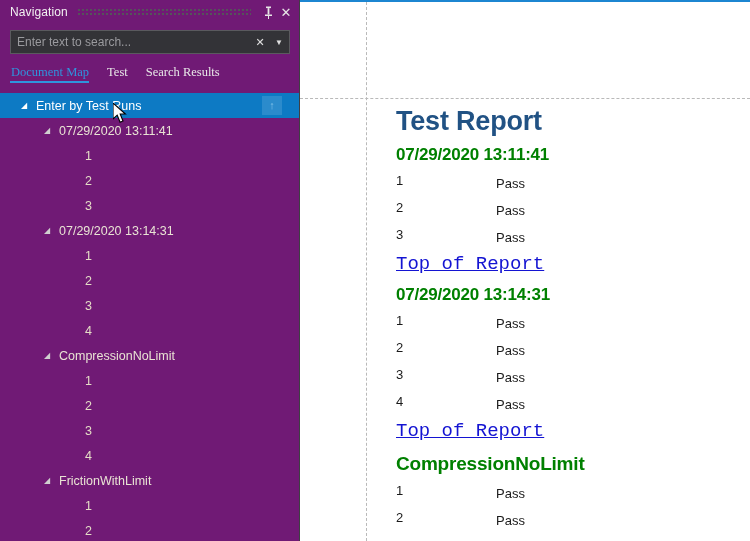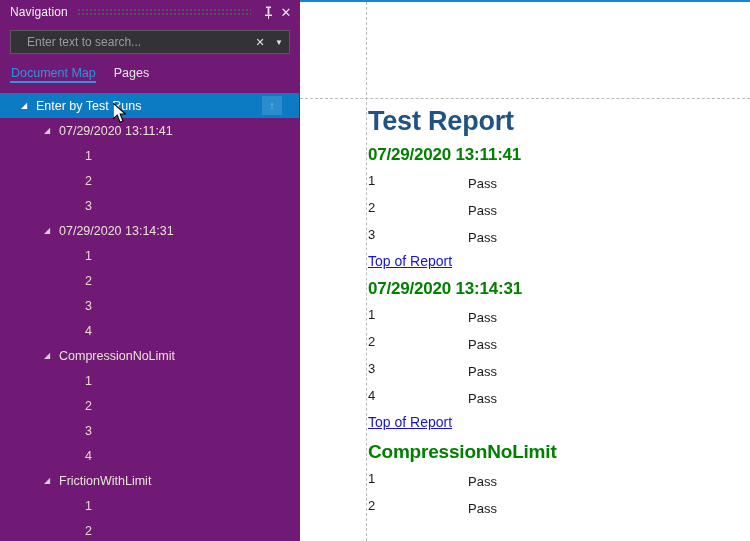--- a/index.html
+++ b/index.html
@@ -65,21 +65,20 @@
 
   
   .search-wrap {
     margin: 6px 10px 0 10px;
     height: 24px;
     border: 1px solid #5a5a5e;
     background: #333337;
     display: flex;
     align-items: center;
     flex: 0 0 24px;
-    padding-left: 10px;
   }
   .search-input {
     flex: 1 1 auto;
     background: transparent;
     border: 0;
     outline: none;
     color: #cfcfcf;
     font-size: 12px;
     font-family: "Liberation Sans", sans-serif;
     padding: 0 6px;
@@ -96,20 +95,21 @@
   .search-btn.caret { font-size: 8px; width: 20px; }
 
   
   .nav-tabs {
     display: flex;
     align-items: flex-end;
     margin: 7px 0 0 10px;
     height: 22px;
     flex: 0 0 22px;
     gap: 0;
+    font-family: Liberation Serif, serif;
   }
   .nav-tab {
     font-size: 12.5px;
     color: #e8e8e8;
     padding: 0 9px 3px 1px;
     position: relative;
     cursor: default;
     white-space: nowrap;
   }
   .nav-tab + .nav-tab { padding-left: 9px; }
@@ -206,20 +206,21 @@
     left: 66px;
     border-left: 1px dashed #b9b9b9;
   }
   .report-body {
     position: absolute;
     left: 68px;
     top: 96px;
     right: 0;
     bottom: 0;
     padding-top: 6px;
+    padding-left: 28px;
   }
   .report-title {
     color: #215284;
     font-size: 27px;
     font-weight: bold;
     line-height: 34px;
     margin: 0 0 6px 0;
     letter-spacing: -.2px;
   }
   .section-head {
@@ -237,23 +238,24 @@
     align-items: center;
     font-size: 13px;
     color: #1a1a1a;
   }
   .result-row .col-idx { width: 100px; }
   .result-row .col-status { width: 120px; margin-top: 6px; }
   .top-link {
     display: inline-block;
     margin: 5px 0 9px 0;
     color: #1414d2;
-    font-size: 14px;
+    font-size: 19px;
     text-decoration: underline;
     cursor: pointer;
+    font-family: Liberation Mono, monospace;
   }
 
   
   .cursor {
     position: absolute;
     left: 113px;
     top: 103px;
     width: 16px;
     height: 22px;
     pointer-events: none;
@@ -282,21 +284,22 @@
     </div>
 
     <div class="search-wrap">
       <input class="search-input" type="text" placeholder="Enter text to search..." style="">
       <span class="search-btn">✕</span>
       <span class="search-btn caret">▼</span>
     </div>
 
     <div class="nav-tabs" id="tabs-host">
         <div class="nav-tab active">Document Map</div>
-        <div class="nav-tab">Pages</div>
+        <div class="nav-tab">Test</div>
+        <div class="nav-tab">Search Results</div>
       </div>
 
     <div class="tree" id="tree-host">
         <div class="tree-row depth0 selected">
           <span class="expander">◢</span>
           <span class="label">Enter by Test Runs</span>
           <span class="row-action">↑</span>
         </div>
         <div class="tree-row depth1">
           <span class="expander">◢</span>

